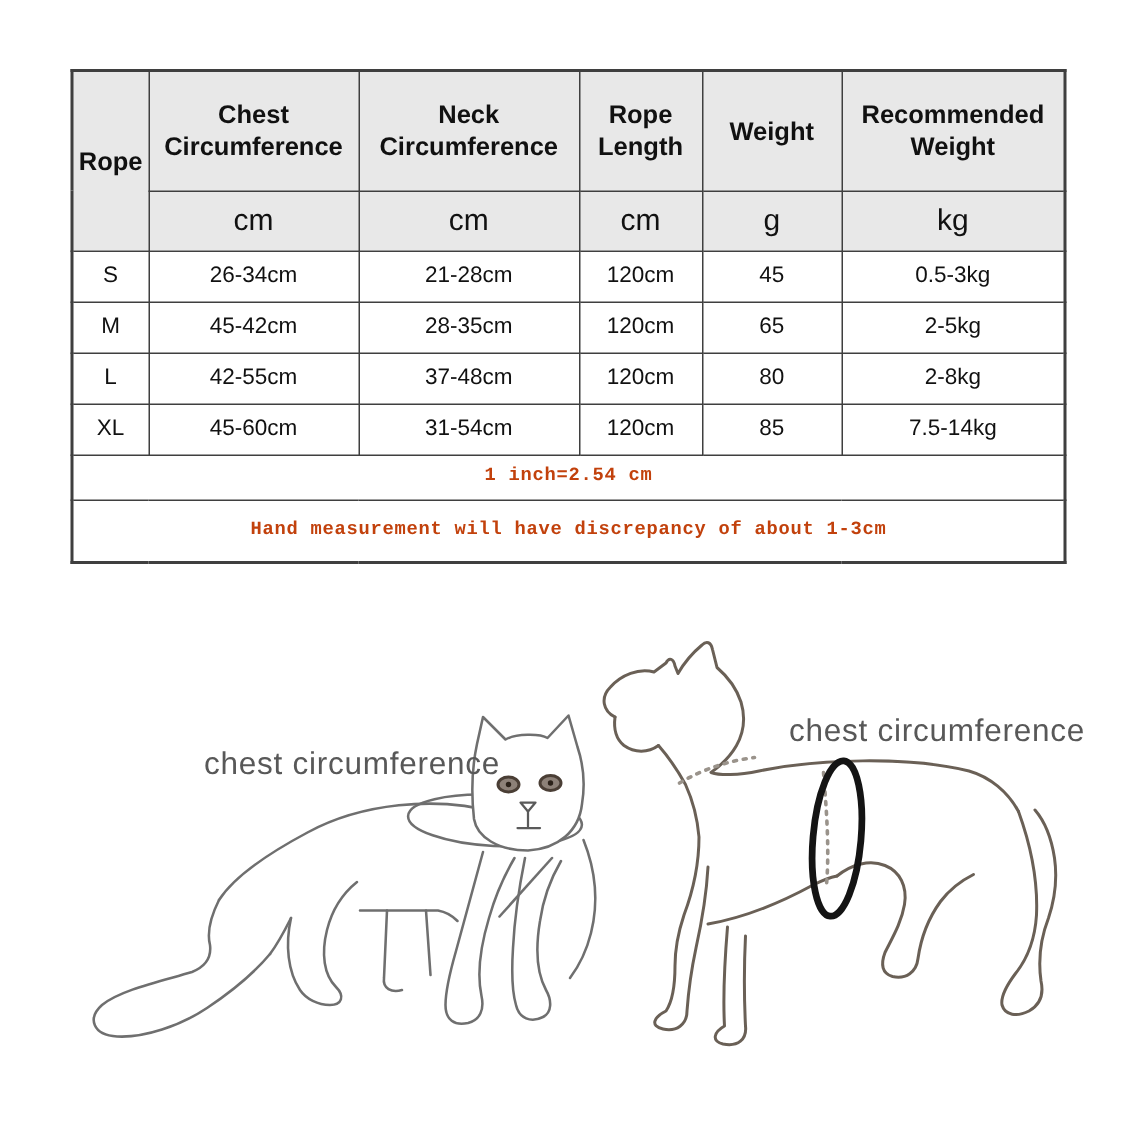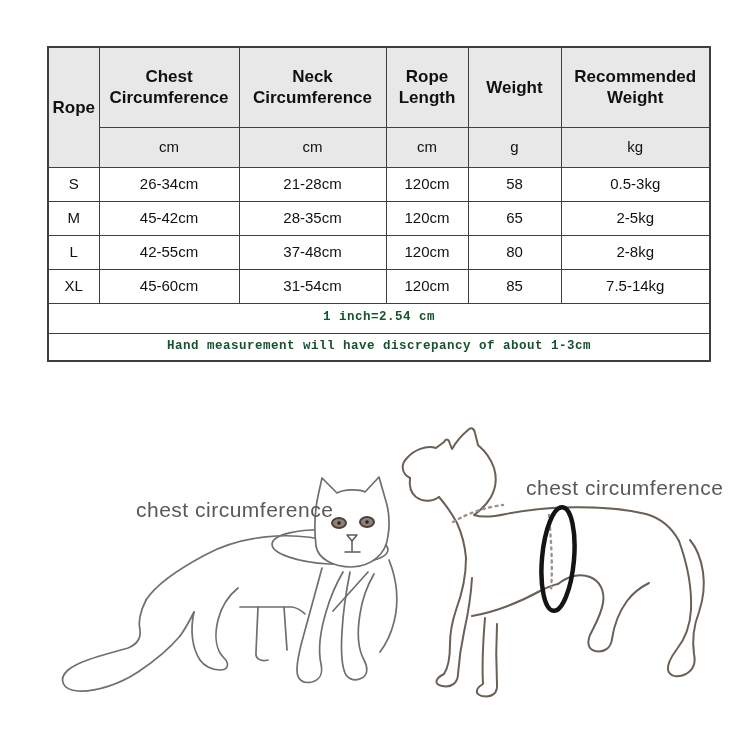--- a/index.html
+++ b/index.html
@@ -13,28 +13,28 @@
     border:2px solid #3f3f3f;
   }
   table.size-table th, table.size-table td{
     border:1px solid #3f3f3f;text-align:center;vertical-align:middle;
     color:#111;padding:0;line-height:1.25;
   }
   tr.r-head{height:80px;}
   tr.r-units{height:40px;}
   tr.r-data{height:34px;}
   tr.r-note1{height:30px;}
-  tr.r-note2{height:28px;}
+  tr.r-note2{height:42px;}
   tr.r-head th{background:#e8e8e8;font-size:17px;font-weight:bold;}
   th.size-cell{background:#e8e8e8;font-size:17px;font-weight:bold;}
-  tr.r-units td{background:#e8e8e8;font-size:15px;font-weight:normal;}
+  tr.r-units td{background:#e8e8e8;font-size:20px;font-weight:normal;}
   tr.r-data td{font-size:15px;font-weight:normal;background:#fff;}
   tr.r-note1 td, tr.r-note2 td{
     background:#fff;font-family:"Liberation Mono","DejaVu Sans Mono",monospace;
-    font-weight:bold;font-size:12.5px;color:#14532d;letter-spacing:0.5px;
+    font-weight:bold;font-size:12.5px;color:#c2410c;letter-spacing:0.5px;
   }
 
   
   .illustration{position:absolute;top:420px;left:0;width:750px;height:330px;}
   .illustration svg{position:absolute;top:0;left:0;width:750px;height:330px;}
   .measure-label{
     position:absolute;color:#585858;font-size:21px;letter-spacing:0.5px;
     font-family:"Liberation Sans",sans-serif;white-space:nowrap;
   }
   .cat-label{left:136px;top:78px;}
@@ -68,21 +68,21 @@
         <td>cm</td>
         <td>cm</td>
         <td>g</td>
         <td>kg</td>
       </tr>
       <tr class="r-data">
         <td>S</td>
         <td>26-34cm</td>
         <td>21-28cm</td>
         <td>120cm</td>
-        <td>58</td>
+        <td>45</td>
         <td>0.5-3kg</td>
       </tr>
       <tr class="r-data">
         <td>M</td>
         <td>45-42cm</td>
         <td>28-35cm</td>
         <td>120cm</td>
         <td>65</td>
         <td>2-5kg</td>
       </tr>

